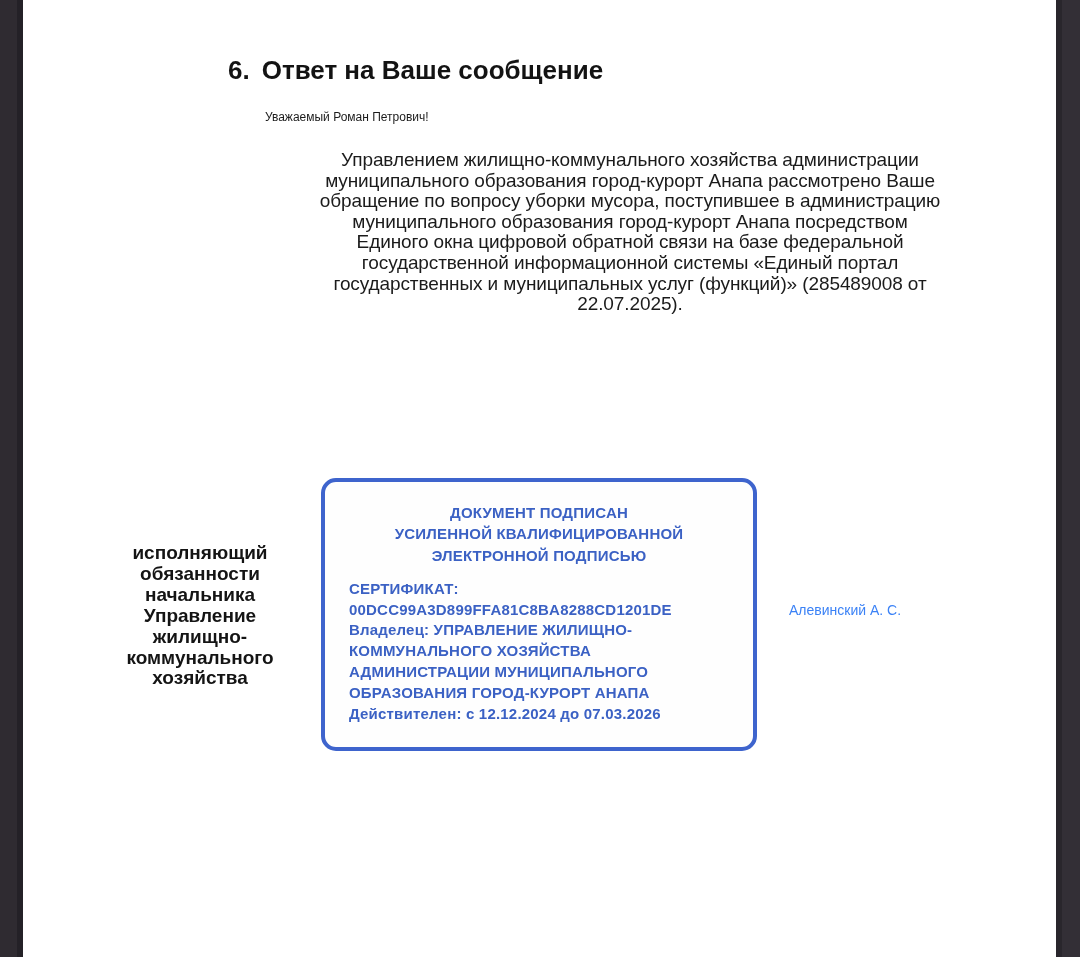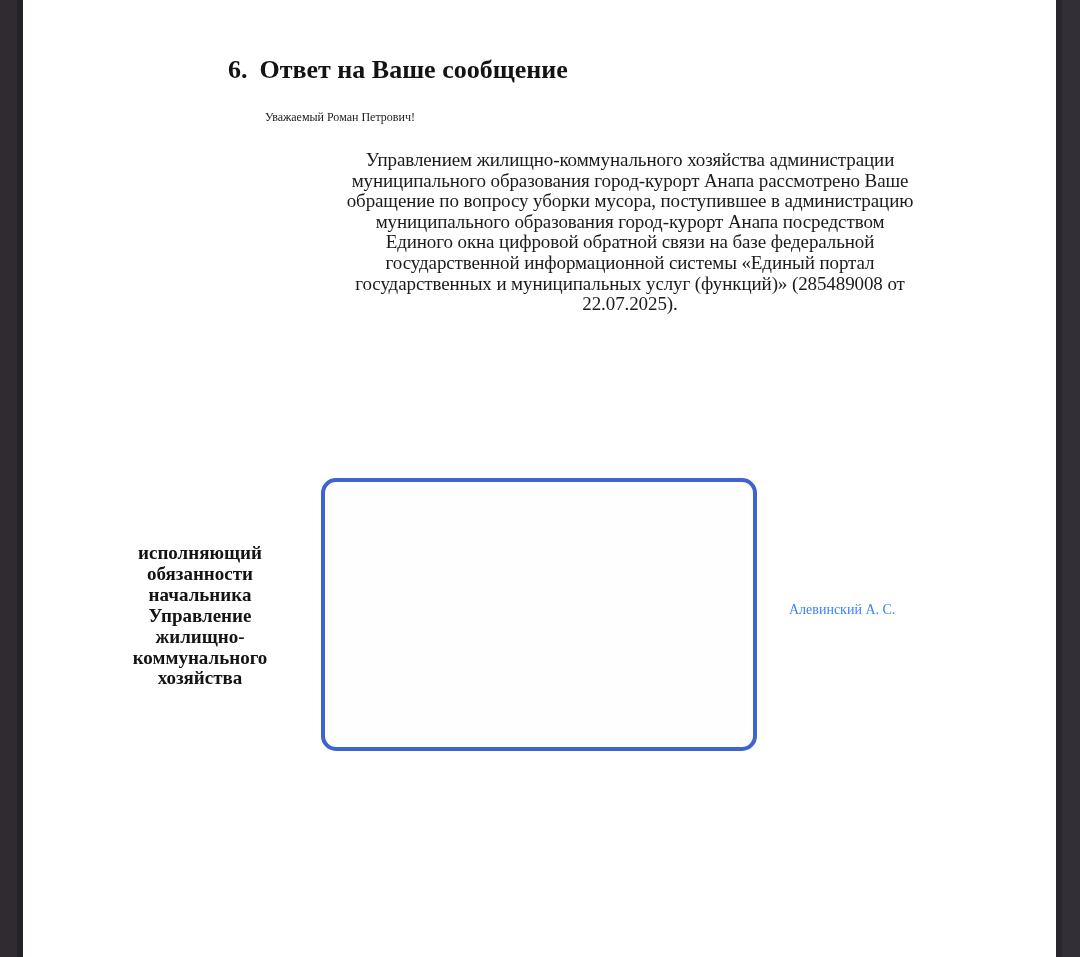--- a/index.html
+++ b/index.html
@@ -18,21 +18,20 @@
   body {
     font-family: "Liberation Sans", "DejaVu Sans", sans-serif;
     color: var(--color-text);
   }
   .screen {
     position: relative;
     width: 1080px;
     height: 957px;
     background: var(--color-page-bg);
     overflow: hidden;
-    font-family: Liberation Serif, serif;
   }
   
   .edge-bar { position: absolute; top: 0; height: 100%; }
   .edge-bar.left-main  { left: 0;      width: 17px; background: var(--color-sidebar); }
   .edge-bar.left-strip { left: 17px;   width: 6px;  background: var(--color-sidebar-edge); }
   .edge-bar.right-strip{ left: 1056px; width: 6px;  background: var(--color-sidebar-right-edge); }
   .edge-bar.right-main { left: 1062px; width: 18px; background: var(--color-sidebar-right); }
 
   .doc-heading {
     position: absolute;
@@ -137,17 +136,29 @@
 
   <div class="signer-title">исполняющий
 обязанности
 начальника
 Управление
 жилищно-
 коммунального
 хозяйства</div>
 
   <div class="stamp">
+    <div class="stamp-header">ДОКУМЕНТ ПОДПИСАН
+УСИЛЕННОЙ КВАЛИФИЦИРОВАННОЙ
+ЭЛЕКТРОННОЙ ПОДПИСЬЮ</div>
+    <div class="stamp-details">
+      <div class="line">СЕРТИФИКАТ:</div>
+      <div class="line">00DCC99A3D899FFA81C8BA8288CD1201DE</div>
+      <div class="line">Владелец: УПРАВЛЕНИЕ ЖИЛИЩНО-
+КОММУНАЛЬНОГО ХОЗЯЙСТВА
+АДМИНИСТРАЦИИ МУНИЦИПАЛЬНОГО
+ОБРАЗОВАНИЯ ГОРОД-КУРОРТ АНАПА</div>
+      <div class="line">Действителен: с 12.12.2024 до 07.03.2026</div>
+    </div>
   </div>
 
   <div class="signer-name">Алевинский А. С.</div>
 
 </div>
 
 </body></html>

